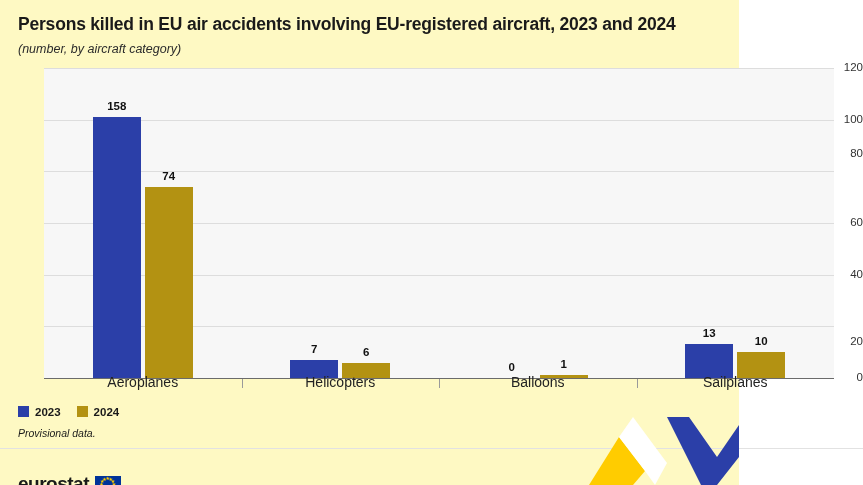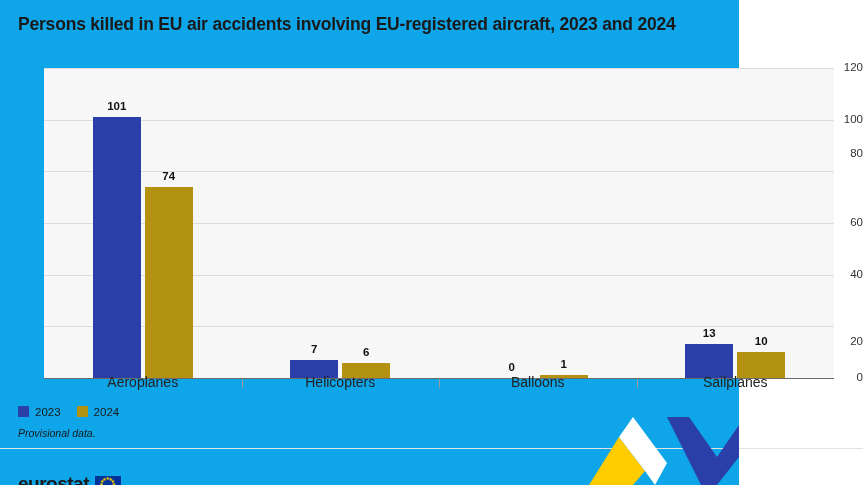--- a/index.html
+++ b/index.html
@@ -6,21 +6,21 @@
   html, body {
     margin: 0; padding: 0;
     width: 863px; height: 485px;
     background: #ffffff;
     font-family: "Liberation Sans", sans-serif;
     overflow: hidden;
   }
   #page {
     position: relative;
     width: 739px; height: 485px;
-    background: #0ea5e9;
+    background: #fef9c3;
   }
   
   .title {
     position: absolute;
     left: 18px; top: 14px;
     width: 820px;
     font-size: 17.5px;
     font-weight: bold;
     color: #1a1a1a;
     letter-spacing: -0.2px;
@@ -103,21 +103,21 @@
   
   .legend {
     position: absolute;
     left: 18px; top: 406px;
     display: flex;
     align-items: center;
     gap: 16px;
     font-size: 11.5px;
     color: #1a1a1a;
   }
-  .legend-item { display: flex; gap: 6px; }
+  .legend-item { display: flex; gap: 6px; font-weight: bold; }
   .legend-swatch { width: 11px; height: 11px; display: inline-block; }
   .note {
     position: absolute;
     left: 18px; top: 427px;
     font-size: 10.5px;
     font-style: italic;
     color: #1a1a1a;
   }
   
   .footer-rule {
@@ -158,20 +158,21 @@
     right: 0; bottom: 0;
     width: 150px; height: 72px;
   }
 </style>
 </head>
 <body>
 
 <div id="page">
 
   <div class="title">Persons killed in EU air accidents involving EU-registered aircraft, 2023 and 2024</div>
+  <div class="subtitle">(number, by aircraft category)</div>
 
   <div class="plot-wrap">
     <div class="grid-bg"></div>
     <div id="gridlines">
         <div class="gridline" style="top: 310px; background: rgb(107, 107, 107);"></div>
         <div class="gridline" style="top: 258.333px;"></div>
         <div class="gridline" style="top: 206.667px;"></div>
         <div class="gridline" style="top: 155px;"></div>
         <div class="gridline" style="top: 103.333px;"></div>
         <div class="gridline" style="top: 51.6667px;"></div>
@@ -182,21 +183,21 @@
         <div class="ytick" style="top: 274px;">20</div>
         <div class="ytick" style="top: 206.667px;">40</div>
         <div class="ytick" style="top: 155px;">60</div>
         <div class="ytick" style="top: 86px;">80</div>
         <div class="ytick" style="top: 51.6667px;">100</div>
         <div class="ytick" style="top: 0px;">120</div>
       </div>
     <div class="axis-baseline"></div>
     <div id="bars">
         <div class="bar y23" style="left: 92.75px; width: 48px; height: 260.917px; background: rgb(43, 63, 168); top: 49.0833px; position: absolute;"></div>
-        <div class="bar-value" style="left: 92.75px; width: 48px; top: 32.0833px;">101</div>
+        <div class="bar-value" style="left: 92.75px; width: 48px; top: 32.0833px;">158</div>
         <div class="bar y24" style="left: 144.75px; width: 48px; height: 191.167px; background: rgb(179, 146, 18); top: 118.833px; position: absolute;"></div>
         <div class="bar-value" style="left: 144.75px; width: 48px; top: 101.833px;">74</div>
         <div class="bar y23" style="left: 290.25px; width: 48px; height: 18.0833px; background: rgb(43, 63, 168); top: 291.917px; position: absolute;"></div>
         <div class="bar-value" style="left: 290.25px; width: 48px; top: 274.917px;">7</div>
         <div class="bar y24" style="left: 342.25px; width: 48px; height: 15.5px; background: rgb(179, 146, 18); top: 294.5px; position: absolute;"></div>
         <div class="bar-value" style="left: 342.25px; width: 48px; top: 277.5px;">6</div>
         <div class="bar y23" style="left: 487.75px; width: 48px; height: 0px; background: rgb(43, 63, 168); top: 310px; position: absolute;"></div>
         <div class="bar-value" style="left: 487.75px; width: 48px; top: 293px;">0</div>
         <div class="bar y24" style="left: 539.75px; width: 48px; height: 2.58333px; background: rgb(179, 146, 18); top: 307.417px; position: absolute;"></div>
         <div class="bar-value" style="left: 539.75px; width: 48px; top: 290.417px;">1</div>

